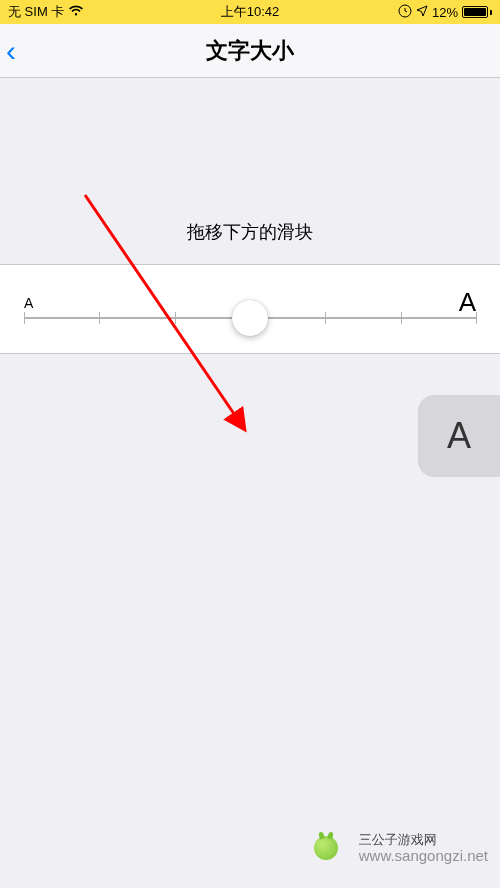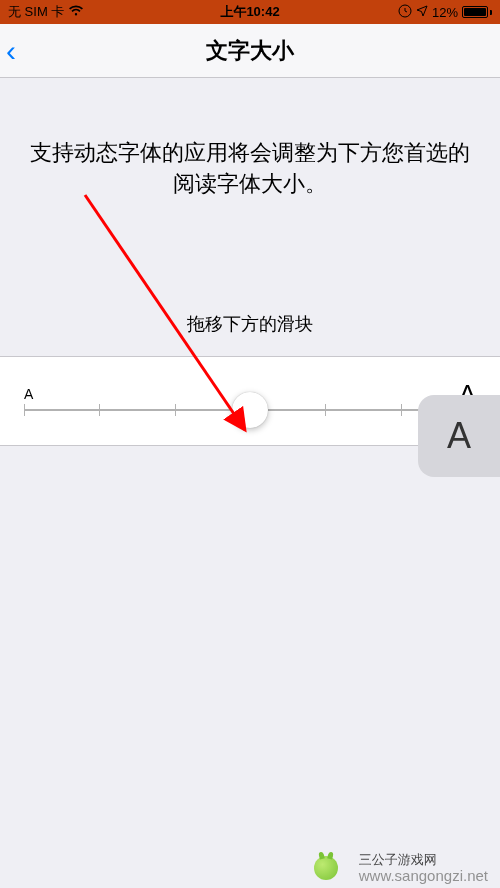--- a/index.html
+++ b/index.html
@@ -1,36 +1,36 @@
 <!DOCTYPE html>
 <html><head>
   <meta charset="utf-8">
   <style>
     * { margin: 0; padding: 0; box-sizing: border-box; }
     html, body { width: 500px; height: 888px; font-family: -apple-system, "PingFang SC", "Helvetica Neue", Arial, sans-serif; background: #efeff4; overflow: hidden; }
-    .status-bar { height: 24px; background: #c2410c; display: flex; align-items: center; justify-content: space-between; padding: 0 8px; font-size: 13px; font-weight: 500; color: #000; }
+    .status-bar { height: 24px; background: #fde047; display: flex; align-items: center; justify-content: space-between; padding: 0 8px; font-size: 13px; font-weight: 500; color: #000; }
     .status-left, .status-right { display: flex; align-items: center; gap: 4px; }
-    .status-center { position: absolute; left: 50%; transform: translateX(-50%); font-weight: 700; text-align: center; }
+    .status-center { position: absolute; left: 50%; transform: translateX(-50%); font-weight: 400; text-align: center; }
     .nav-bar { height: 54px; background: #f7f7f9; border-bottom: 1px solid #c8c7cc; position: relative; display: flex; align-items: center; }
     .nav-back { display: flex; align-items: center; color: #007aff; font-size: 20px; padding-left: 6px; cursor: pointer; }
     .nav-back-chevron { font-size: 30px; font-weight: 300; line-height: 1; margin-right: 2px; }
     .nav-title { position: absolute; left: 50%; transform: translateX(-50%); font-size: 22px; font-weight: 700; color: #000; }
     .content { padding-top: 60px; }
     .description { text-align: center; font-size: 22px; color: #000; padding: 0 24px; line-height: 1.4; }
-    .instruction { text-align: center; font-size: 18px; color: #000; margin-top: 112px; }
+    .instruction { text-align: center; font-size: 18px; color: #000; margin-top: 82px; }
     .slider-panel { background: #fff; border-top: 1px solid #c8c7cc; border-bottom: 1px solid #c8c7cc; margin-top: 20px; height: 90px; position: relative; padding: 22px 24px 0 24px; }
     .slider-row { display: flex; align-items: center; justify-content: space-between; }
     .label-small { font-size: 14px; color: #000; }
     .label-large { font-size: 26px; font-weight: 500; color: #000; }
     .slider-track { position: absolute; left: 24px; right: 24px; top: 52px; height: 2px; background: #b2b2b2; }
     .slider-tick { position: absolute; top: -5px; width: 1px; height: 12px; background: #b2b2b2; }
     .slider-thumb { position: absolute; top: 50%; left: 50%; transform: translate(-50%, -50%); width: 36px; height: 36px; border-radius: 50%; background: #fff; box-shadow: 0 2px 6px rgba(0,0,0,0.25), 0 0 1px rgba(0,0,0,0.3); cursor: grab; }
     .overlay-bubble { position: absolute; right: 0; top: 395px; width: 82px; height: 82px; background: #d6d6db; border-top-left-radius: 16px; border-bottom-left-radius: 16px; display: flex; align-items: center; justify-content: center; font-size: 36px; font-weight: 500; color: #333; }
     .annotation-arrow { position: absolute; pointer-events: none; z-index: 10; }
-    .watermark { position: absolute; right: 12px; bottom: 4px; display: flex; align-items: center; gap: 21px; opacity: 0.9; }
+    .watermark { position: absolute; right: 12px; bottom: 24px; display: flex; align-items: center; gap: 21px; opacity: 0.9; }
     .wm-logo { width: 24px; height: 24px; border-radius: 50%; background: radial-gradient(circle at 35% 35%, #b8ea63, #6fbf22); position: relative; }
     .wm-logo::before, .wm-logo::after { content: ""; position: absolute; width: 5px; height: 7px; background: #6fbf22; border-radius: 50% 50% 0 0; top: -4px; }
     .wm-logo::before { left: 5px; transform: rotate(-15deg); }
     .wm-logo::after { right: 5px; transform: rotate(15deg); }
     .wm-text { font-size: 13px; color: #333; line-height: 1.1; }
     .wm-sub { font-size: 15px; color: #888; }
     .battery { display: inline-flex; align-items: center; gap: 2px; }
     .battery-body { width: 26px; height: 12px; border: 1px solid #000; border-radius: 2px; position: relative; }
     .battery-fill { position: absolute; inset: 1px; background: #000; border-radius: 1px; }
     .battery-cap { width: 2px; height: 5px; background: #000; border-radius: 0 1px 1px 0; }
@@ -71,21 +71,20 @@
 </div>
 
 <div class="nav-bar">
   <div class="nav-back">
     <span class="nav-back-chevron">‹</span>
   </div>
   <div class="nav-title">文字大小</div>
 </div>
 
 <div class="content">
-  <div class="description">支持动态字体的应用将会调整为下方您首选的阅读字体大小。</div>
   <div class="instruction">拖移下方的滑块</div>
 
   <div class="slider-panel">
     <div class="slider-row">
       <span class="label-small">A</span>
       <span class="label-large">A</span>
     </div>
     <div class="slider-track">
       <span class="slider-tick" style="left:0%"></span>
       <span class="slider-tick" style="left:16.66%"></span>

